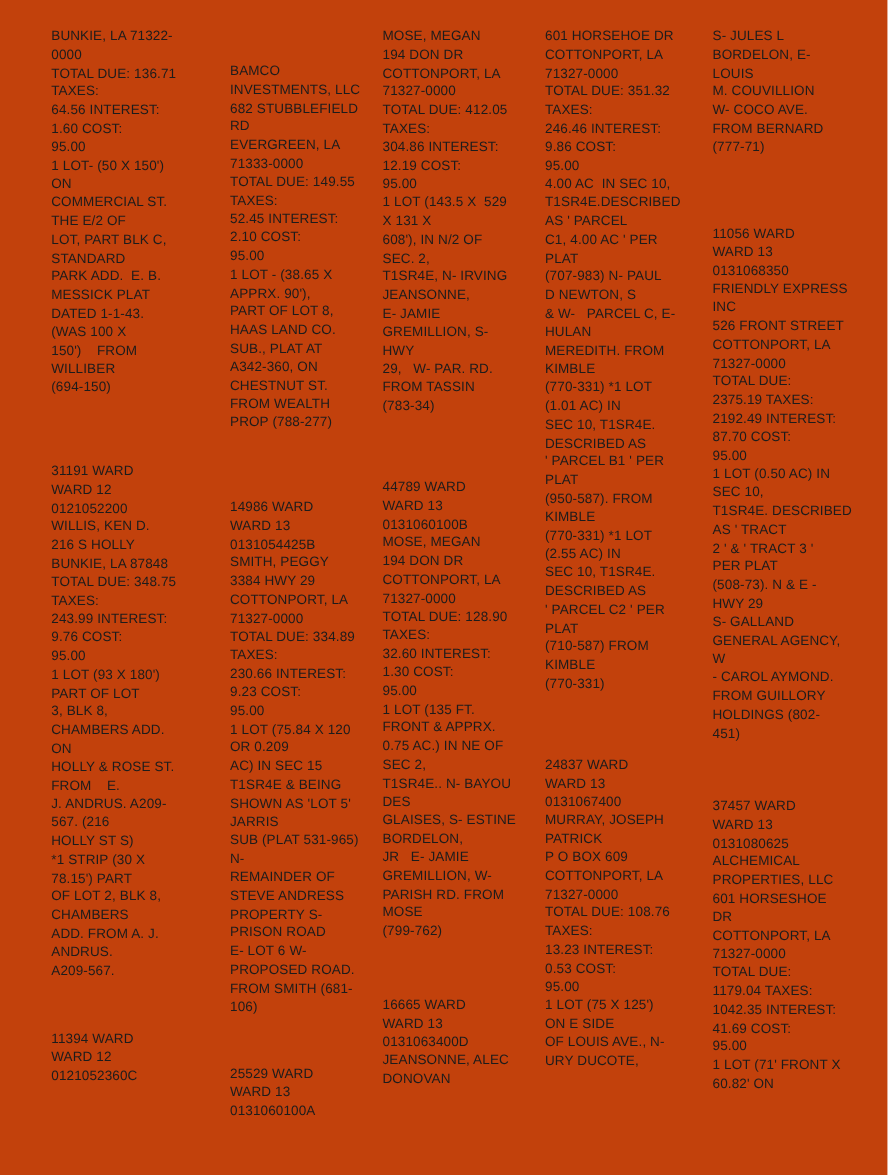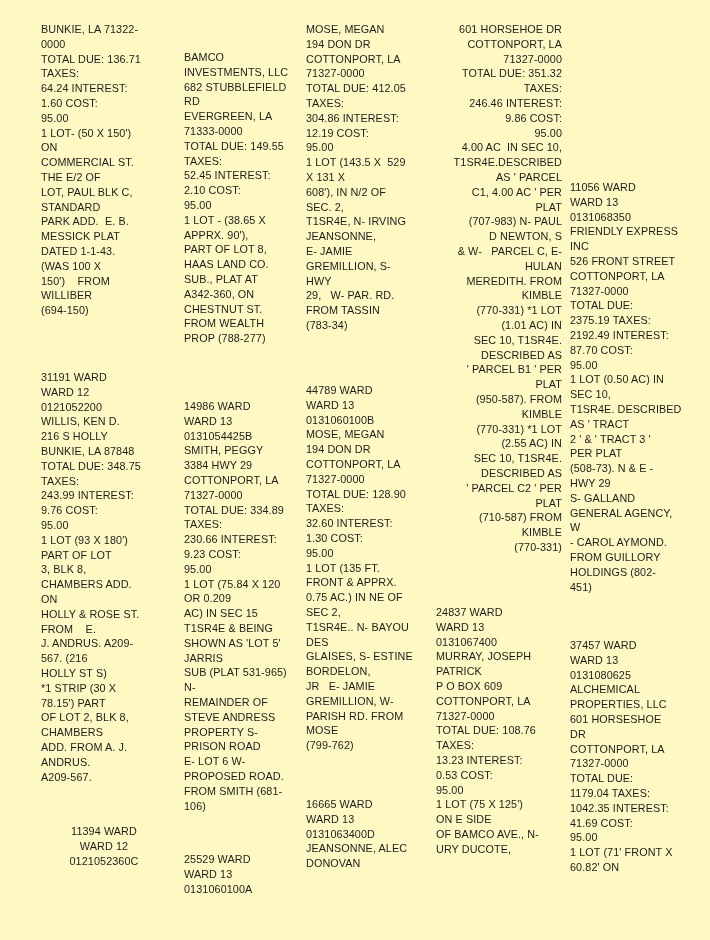--- a/index.html
+++ b/index.html
@@ -29,36 +29,36 @@
   .line {
     font-size: 10.8px;
     line-height: 14.8px;
     white-space: pre;
     letter-spacing: 0.1px;
   }
 </style>
 </head>
 <body>
 
-<div class="page" style="background: #fef9c3; color: rgb(28, 28, 28); text-decoration: underline;">
+<div class="page" style="background: #c2410c; color: rgb(28, 28, 28); text-decoration: underline;">
   <div id="columns-root">
       <div class="column" style="left: 41px; width: 126px;">
         <div class="block" style="top: 22px;">
           <div class="line">BUNKIE, LA 71322-</div>
           <div class="line">0000</div>
           <div class="line">TOTAL DUE: 136.71</div>
           <div class="line">TAXES:</div>
-          <div class="line">64.24 INTEREST:</div>
+          <div class="line">64.56 INTEREST:</div>
           <div class="line">1.60 COST:</div>
           <div class="line">95.00</div>
           <div class="line">1 LOT- (50 X 150')</div>
           <div class="line">ON</div>
           <div class="line">COMMERCIAL ST.</div>
           <div class="line">THE E/2 OF</div>
-          <div class="line">LOT, PAUL BLK C,</div>
+          <div class="line">LOT, PART BLK C,</div>
           <div class="line">STANDARD</div>
           <div class="line">PARK ADD.  E. B.</div>
           <div class="line">MESSICK PLAT</div>
           <div class="line">DATED 1-1-43.</div>
           <div class="line">(WAS 100 X</div>
           <div class="line">150')    FROM</div>
           <div class="line">WILLIBER</div>
           <div class="line">(694-150)</div>
         </div>
         <div class="block" style="top: 370px;">
@@ -84,21 +84,21 @@
           <div class="line">567. (216</div>
           <div class="line">HOLLY ST S)</div>
           <div class="line">*1 STRIP (30 X</div>
           <div class="line">78.15') PART</div>
           <div class="line">OF LOT 2, BLK 8,</div>
           <div class="line">CHAMBERS</div>
           <div class="line">ADD. FROM A. J.</div>
           <div class="line">ANDRUS.</div>
           <div class="line">A209-567.</div>
         </div>
-        <div class="block" style="top: 824px; text-align: center;">
+        <div class="block" style="top: 824px;">
           <div class="line">11394 WARD</div>
           <div class="line">WARD 12</div>
           <div class="line">0121052360C</div>
         </div>
       </div>
       <div class="column" style="left: 184px; width: 128px; margin-top: 28px;">
         <div class="block" style="top: 22px;">
           <div class="line">BAMCO</div>
           <div class="line">INVESTMENTS, LLC</div>
           <div class="line">682 STUBBLEFIELD</div>
@@ -209,21 +209,21 @@
         </div>
         <div class="block" style="top: 797px;">
           <div class="line">16665 WARD</div>
           <div class="line">WARD 13</div>
           <div class="line">0131063400D</div>
           <div class="line">JEANSONNE, ALEC</div>
           <div class="line">DONOVAN</div>
         </div>
       </div>
       <div class="column" style="left: 436px; width: 126px;">
-        <div class="block" style="top: 22px; text-align: right;">
+        <div class="block" style="top: 22px;">
           <div class="line">601 HORSEHOE DR</div>
           <div class="line">COTTONPORT, LA</div>
           <div class="line">71327-0000</div>
           <div class="line">TOTAL DUE: 351.32</div>
           <div class="line">TAXES:</div>
           <div class="line">246.46 INTEREST:</div>
           <div class="line">9.86 COST:</div>
           <div class="line">95.00</div>
           <div class="line">4.00 AC  IN SEC 10,</div>
           <div class="line">T1SR4E.DESCRIBED</div>
@@ -263,25 +263,34 @@
           <div class="line">P O BOX 609</div>
           <div class="line">COTTONPORT, LA</div>
           <div class="line">71327-0000</div>
           <div class="line">TOTAL DUE: 108.76</div>
           <div class="line">TAXES:</div>
           <div class="line">13.23 INTEREST:</div>
           <div class="line">0.53 COST:</div>
           <div class="line">95.00</div>
           <div class="line">1 LOT (75 X 125')</div>
           <div class="line">ON E SIDE</div>
-          <div class="line">OF BAMCO AVE., N-</div>
+          <div class="line">OF LOUIS AVE., N-</div>
           <div class="line">URY DUCOTE,</div>
         </div>
       </div>
       <div class="column" style="left: 570px; width: 135px;">
+        <div class="block" style="top: 22px;">
+          <div class="line">S- JULES L</div>
+          <div class="line">BORDELON, E-</div>
+          <div class="line">LOUIS</div>
+          <div class="line">M. COUVILLION</div>
+          <div class="line">W- COCO AVE.</div>
+          <div class="line">FROM BERNARD</div>
+          <div class="line">(777-71)</div>
+        </div>
         <div class="block" style="top: 180px;">
           <div class="line">11056 WARD</div>
           <div class="line">WARD 13</div>
           <div class="line">0131068350</div>
           <div class="line">FRIENDLY EXPRESS</div>
           <div class="line">INC</div>
           <div class="line">526 FRONT STREET</div>
           <div class="line">COTTONPORT, LA</div>
           <div class="line">71327-0000</div>
           <div class="line">TOTAL DUE:</div>

